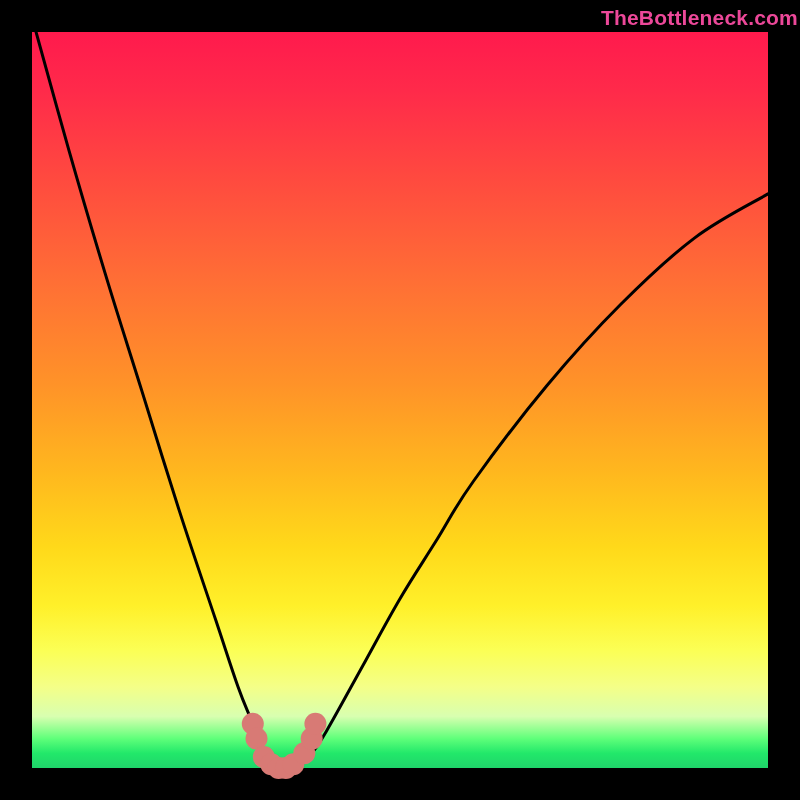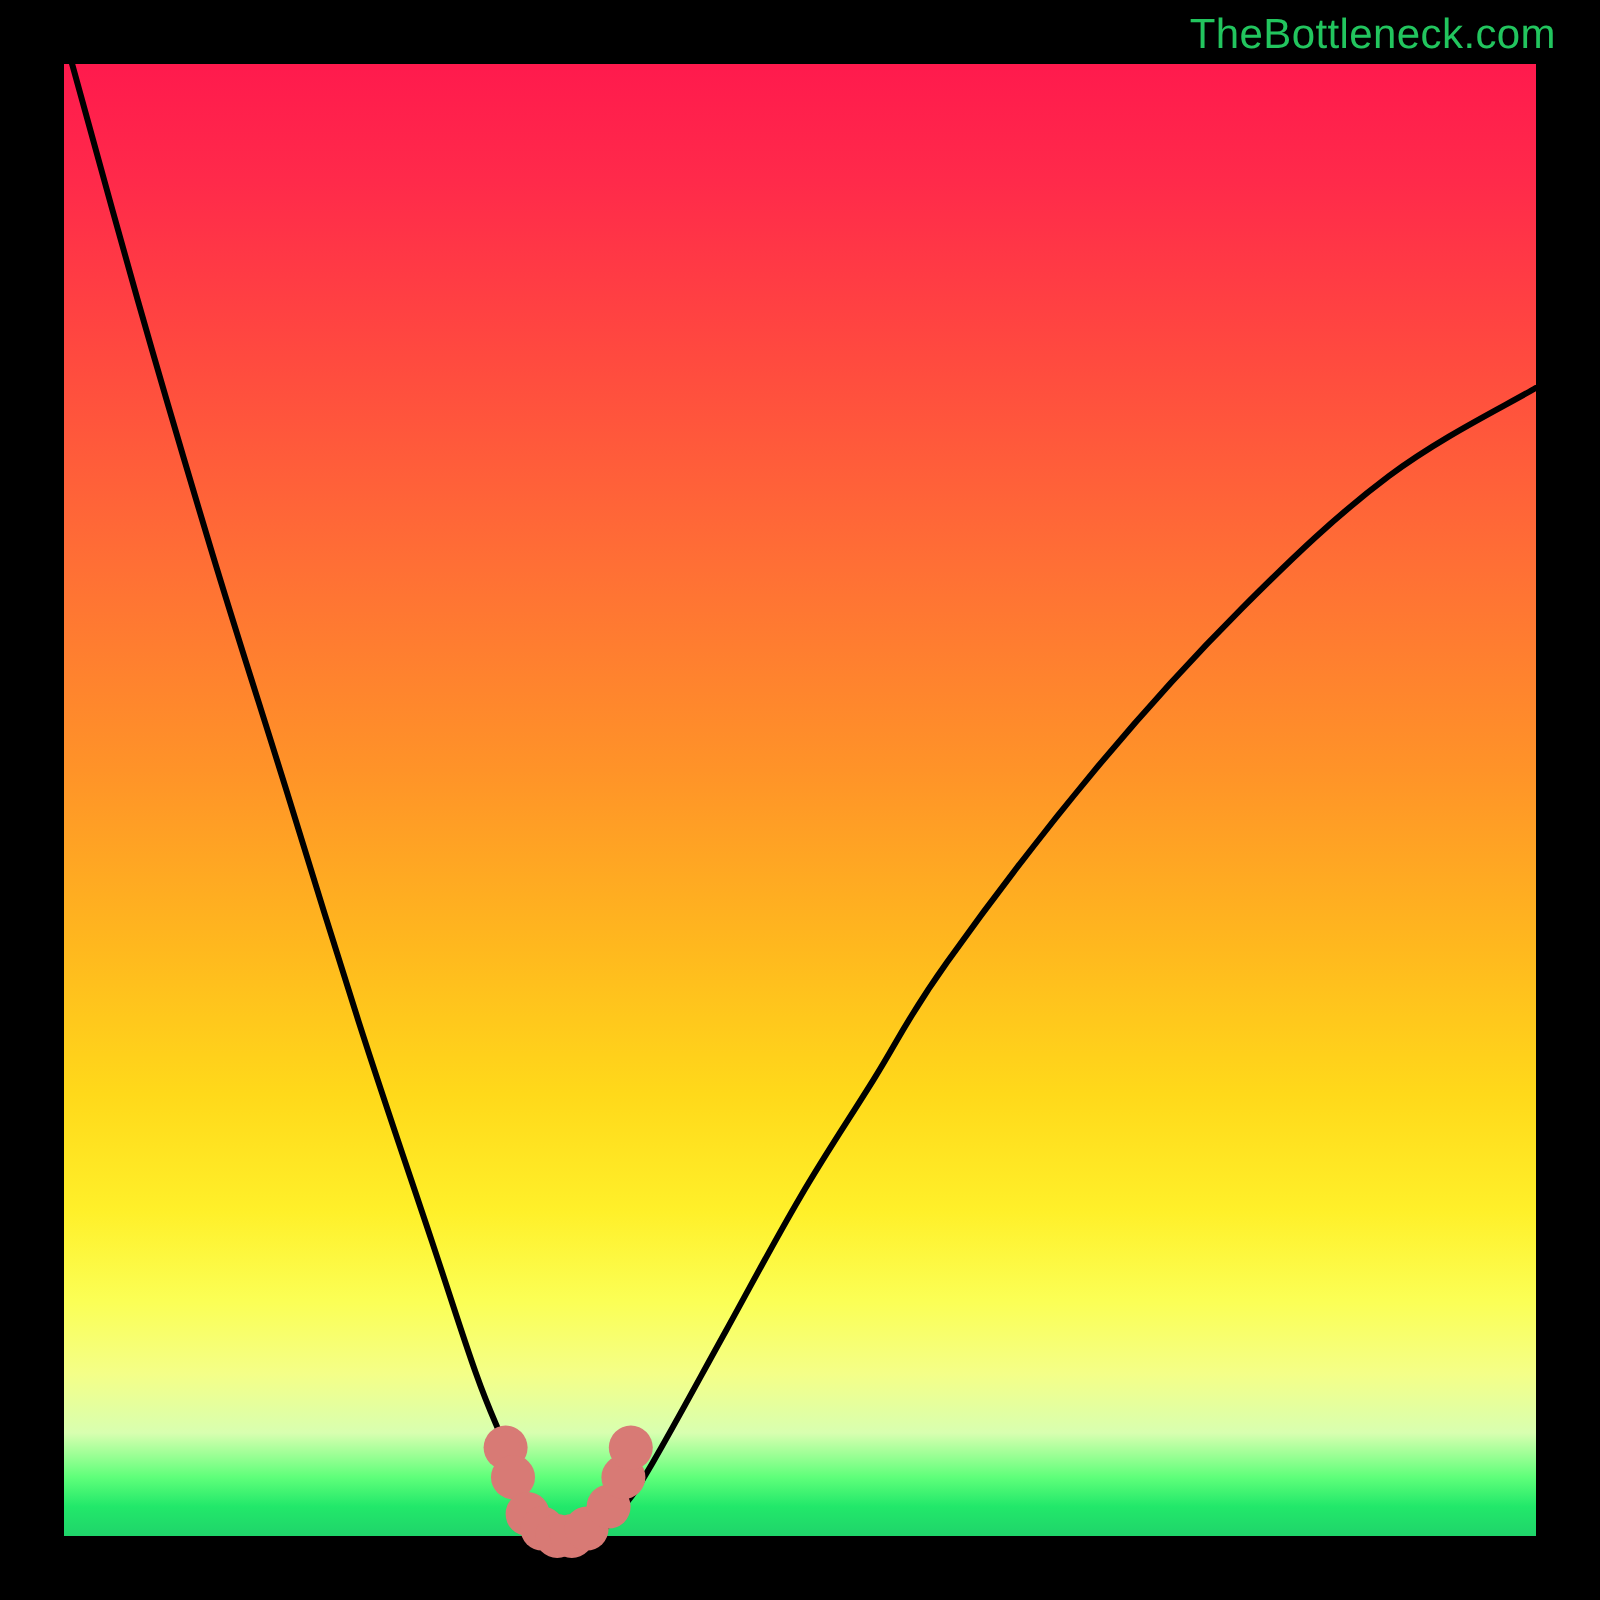--- a/index.html
+++ b/index.html
@@ -40,24 +40,24 @@
       #f4ff88 89%,
       #d8ffb0 93%,
       #5fff7a 96%,
       #22e86a 98%,
       #1fd46a 100%
     );
   }
   .watermark {
     position: absolute;
     top: 6px;
-    right: 22px;
-    color: #22c55e;
+    right: 2px;
+    color: #ec4899;
     font-size: 21px;
-    font-weight: 400;
+    font-weight: 700;
     letter-spacing: 0.2px;
   }
   svg.curves {
     position: absolute;
     top: 0;
     left: 0;
     width: 800px;
     height: 800px;
     pointer-events: none;
   }

